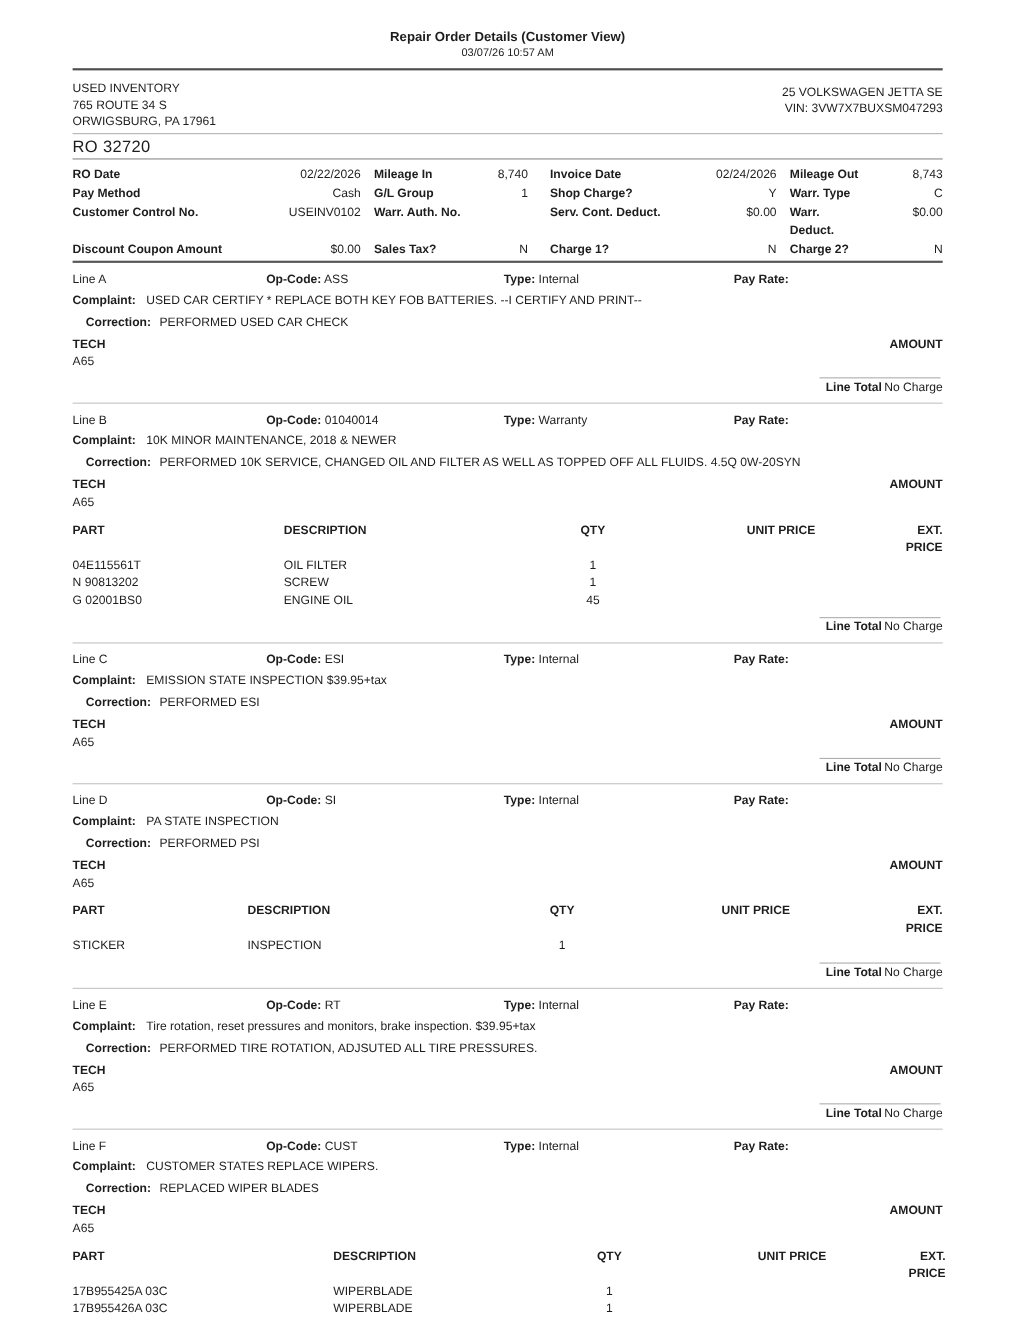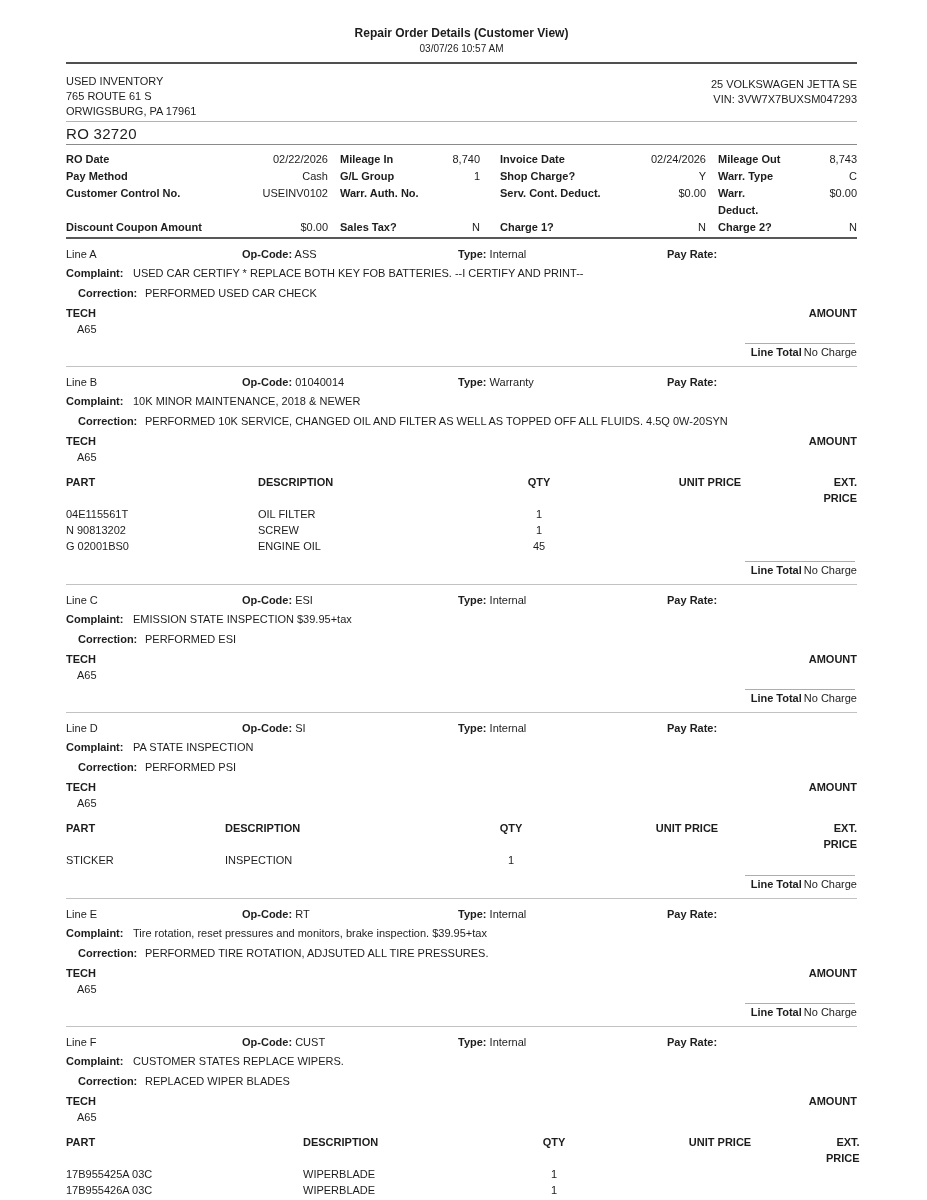--- a/index.html
+++ b/index.html
@@ -25,21 +25,21 @@
   .ro-row{display:grid;grid-template-columns:174px 88px 104px 48px 126px 100px 76px 1fr;line-height:17px;}
   .ro-row .lab{font-weight:bold;}
   .ro-row .val{text-align:right;}
   .ro-row .pad12{padding-left:12px;}
   .ro-row .pad20{padding-left:20px;}
   .ls-header{display:grid;grid-template-columns:176px 216px 209px 1fr;padding-top:9px;line-height:13px;}
   .ls-row{display:grid;grid-template-columns:67px 1fr;margin-top:6px;line-height:13px;}
   .ls-row2{display:grid;grid-template-columns:67px 1fr;margin-top:7px;line-height:13px;margin-left:12px;}
   .ls-label{font-weight:bold;}
   .ls-tech{display:flex;justify-content:space-between;font-weight:bold;margin-top:7px;line-height:13px;}
-  .ls-techid{margin-top:3px;line-height:13px;margin-left:11px;}
+  .ls-techid{margin-top:3px;line-height:13px;}
   .parts{margin-top:10px;}
   .parts-row{display:grid;line-height:16px;gap:16px;}
   .parts-header{font-weight:bold;}
   .pt-b{grid-template-columns:176px 205px 120px 190px 1fr;}
   .pt-d{grid-template-columns:143px 210px 120px 200px 1fr;}
   .pt-f{grid-template-columns:221px 175px 120px 180px 1fr;}
   .c-qty{text-align:center;}
   .c-unit{text-align:center;}
   .c-ext{text-align:right;}
   .ls-total-rule{width:110px;margin:7px 2px 0 auto;border-top:1px solid #adadad;}
@@ -52,21 +52,21 @@
 
 <div class="page">
 
   <div class="center title">Repair Order Details (Customer View)</div>
   <div class="center datetime">03/07/26 10:57 AM</div>
   <div class="rule rule-heavy"></div>
 
   <div class="info-block">
     <div>
       <div>USED INVENTORY</div>
-      <div>765 ROUTE 61 S</div>
+      <div>765 ROUTE 34 S</div>
       <div>ORWIGSBURG, PA 17961</div>
     </div>
     <div class="vehicle">
       <div>25 VOLKSWAGEN JETTA SE</div>
       <div>VIN: 3VW7X7BUXSM047293</div>
     </div>
   </div>
   <div class="rule rule-thin"></div>
 
   <div class="ro-number">RO 32720</div>

